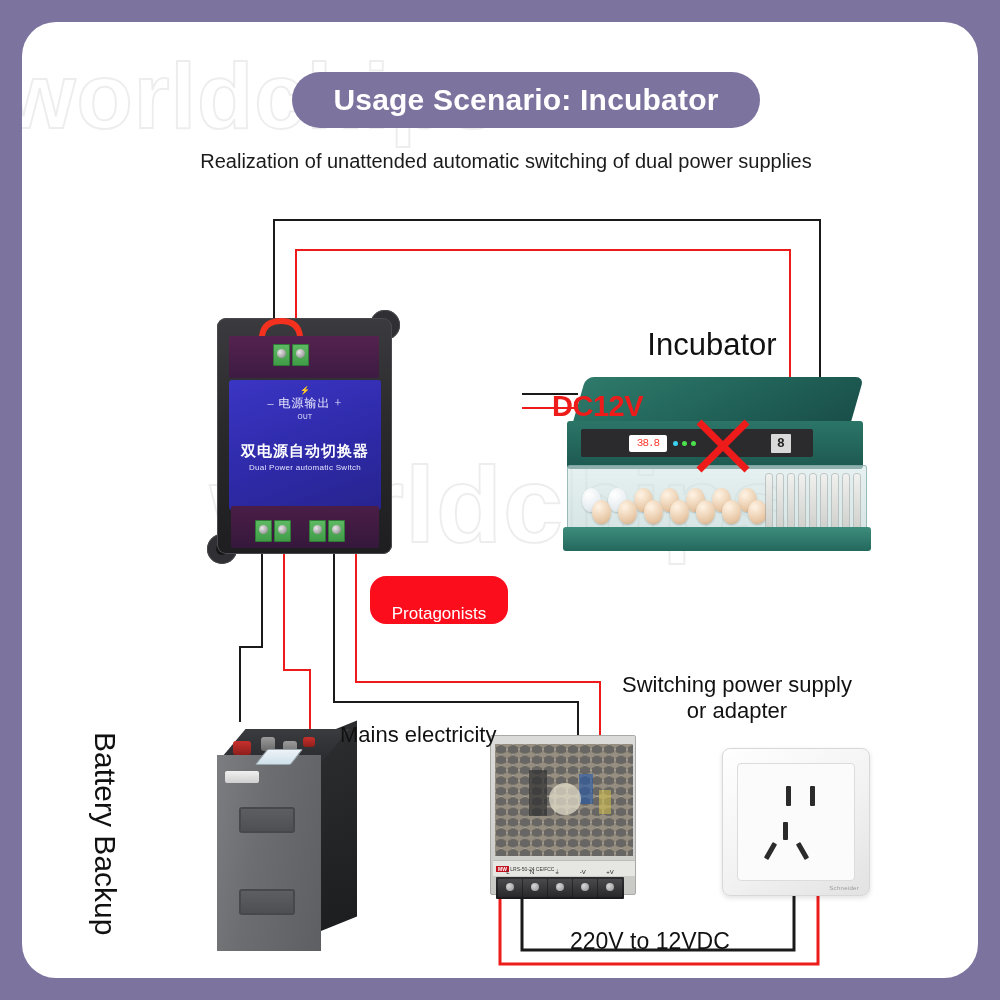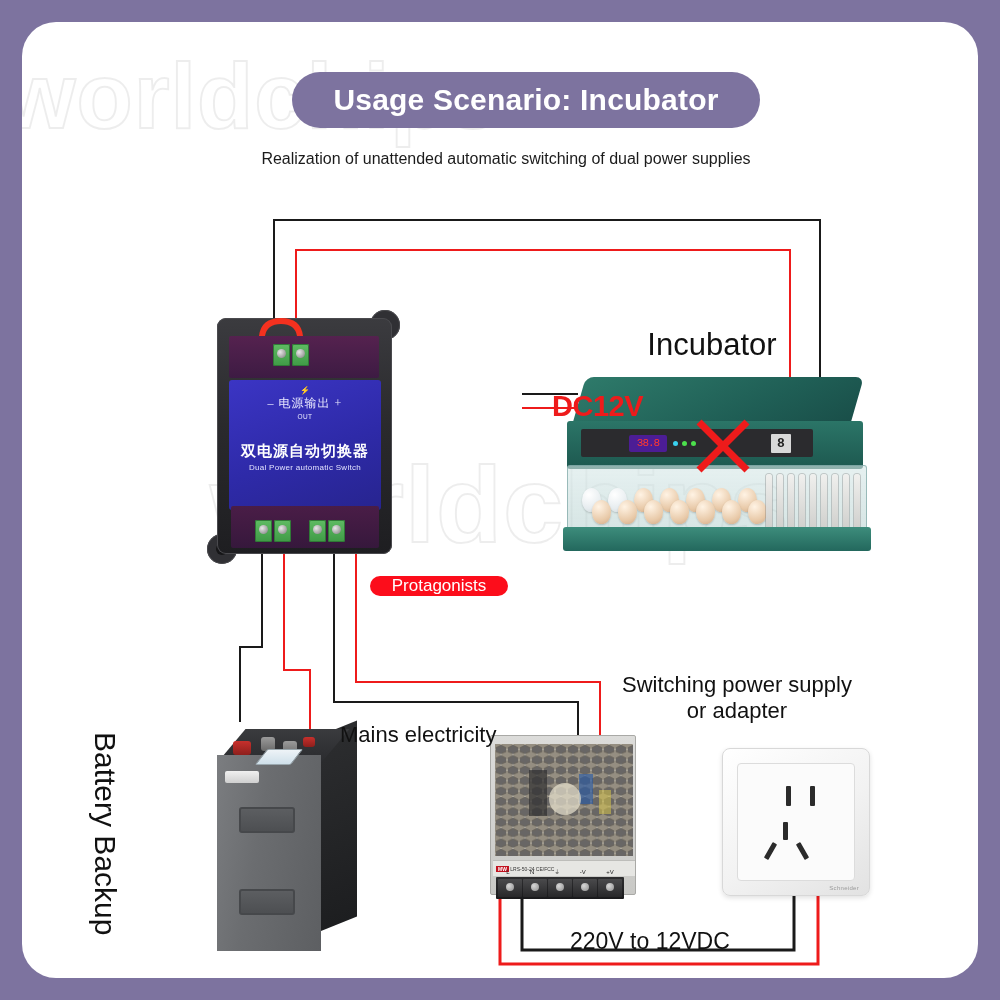--- a/index.html
+++ b/index.html
@@ -42,21 +42,21 @@
     border-radius:28px;
     display:flex; align-items:center; justify-content:center;
     z-index:5;
   }
   #title-pill span {
     color:#fff; font-size:30px; font-weight:700; letter-spacing:.2px;
   }
   #subtitle {
     position:absolute; left:12px; right:0; top:128px;
     text-align:center;
-    font-size:16px; color:#1b1b1b; font-weight:400;
+    font-size:20px; color:#1b1b1b; font-weight:400;
     z-index:5;
   }
   
   #wires { position:absolute; left:0; top:0; width:956px; height:956px; z-index:2; }
   
   #device {
     position:absolute; left:195px; top:288px; width:175px; height:252px;
     z-index:4;
   }
   .dev-body {
@@ -137,21 +137,21 @@
     position:absolute; left:30px; top:44px; width:296px; height:48px;
     background:linear-gradient(180deg,#2b7567 0%,#1d584f 100%);
     border-radius:3px;
   }
   .inc-panel {
     position:absolute; left:44px; top:52px; width:232px; height:28px;
     background:#2b2b2e; border-radius:2px;
     display:flex; align-items:center;
   }
   .inc-disp {
-    width:38px; height:17px; background:#4c1d95; margin-left:48px; border-radius:2px;
+    width:38px; height:17px; background:#ffffff; margin-left:48px; border-radius:2px;
     color:#ff3a2e; font-size:11px; font-family:"Liberation Mono", monospace;
     display:flex; align-items:center; justify-content:center; letter-spacing:-1px;
   }
   .inc-disp2 {
     position:absolute; right:22px; width:20px; height:19px; background:#d9d9d9;
     border-radius:1px; color:#222; font-size:13px; font-weight:700;
     display:flex; align-items:center; justify-content:center;
     font-family:"Liberation Mono", monospace;
   }
   .inc-leds { display:flex; gap:4px; margin-left:6px; }
@@ -183,21 +183,21 @@
     position:absolute; left:530px; top:368px; font-size:29px; font-weight:700;
     color:#ee1b1b; z-index:8; letter-spacing:-.5px;
   }
   #no220 {
     position:absolute; left:655px; top:365px; font-size:24px; font-weight:700;
     color:#ee1b1b; z-index:8; white-space:nowrap;
   }
   #redx { position:absolute; left:672px; top:395px; width:58px; height:58px; z-index:9; }
   
   #protagonists {
-    position:absolute; left:348px; top:554px; width:138px; height:20px;
+    position:absolute; left:348px; top:554px; width:138px; height:48px;
     background:#fc0d1b; border-radius:16px;
     display:flex; align-items:flex-end; justify-content:center;
     color:#fff; font-size:17px; z-index:6;
   }
   
   #battery { position:absolute; left:195px; top:705px; width:145px; height:225px; z-index:4; }
   .bat-front {
     position:absolute; left:0; top:28px; width:104px; height:196px;
     background:linear-gradient(100deg,#7b7d80 0%,#6b6d70 40%,#5d5f62 100%);
   }

